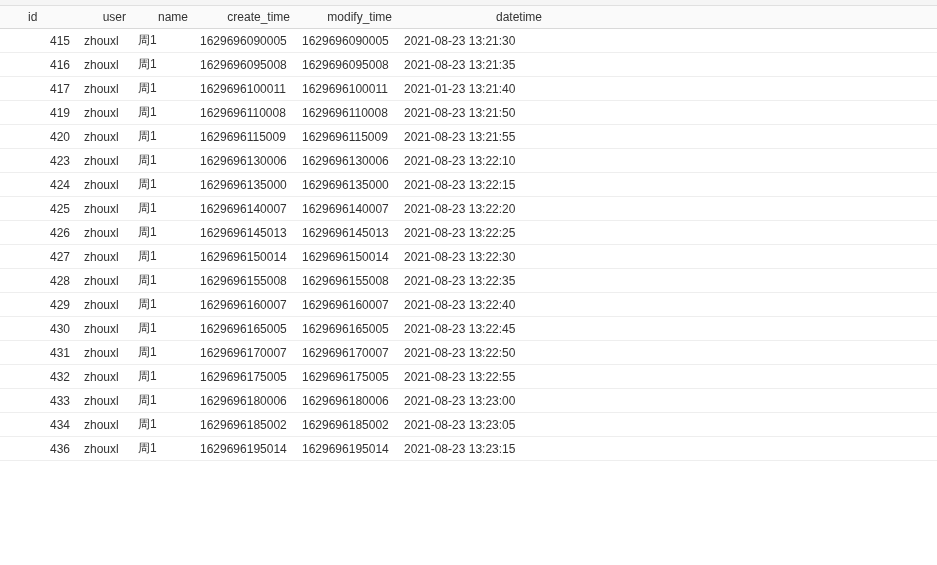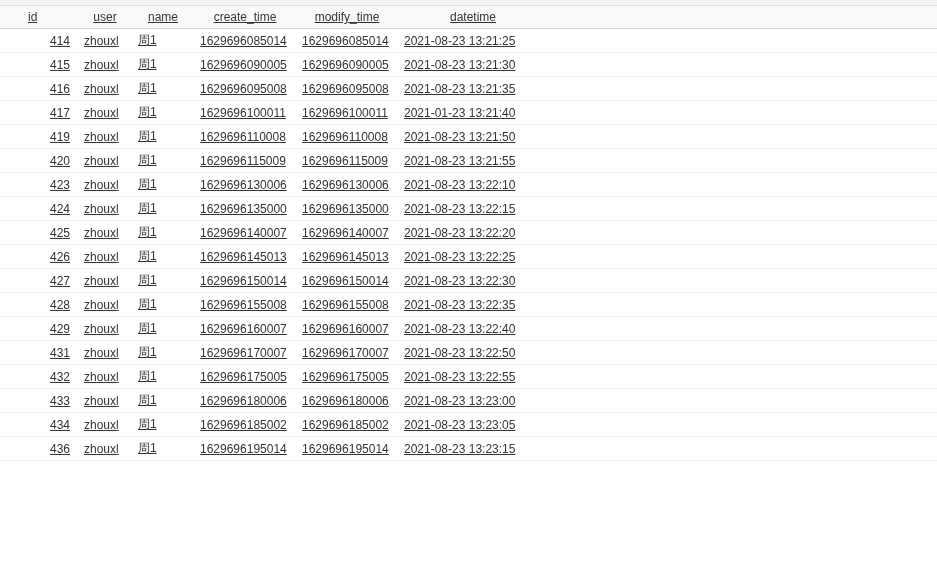--- a/index.html
+++ b/index.html
@@ -16,29 +16,28 @@
     .toolbar {
       height: 6px;
       background: #f5f5f5;
       border-bottom: 1px solid #e0e0e0;
       overflow: hidden;
     }
     .table-wrapper {
       width: 100%;
       height: calc(100% - 6px);
       overflow: auto;
-      text-decoration: underline;
     }
     table {
       border-collapse: collapse;
       width: 100%;
       table-layout: fixed;
     }
     thead th {
-      text-align: center;
+      text-align: right;
       font-weight: normal;
       padding: 4px 6px;
       border-bottom: 1px solid #d9d9d9;
       background: #fafafa;
       color: #333;
       white-space: nowrap;
       overflow: hidden;
     }
     tbody td {
       padding: 3px 6px;
@@ -84,30 +83,20 @@
         <th class="col-name">name</th>
         <th class="col-create">create_time</th>
         <th class="col-modify">modify_time</th>
         <th class="col-dt">datetime</th>
         <th class="col-rest"></th>
       </tr>
     </thead>
     <tbody id="tbody">
         <tr>
           <td class="col-gutter"></td>
-          <td class="col-id">414</td>
-          <td class="col-user">zhouxl</td>
-          <td class="col-name">周1</td>
-          <td class="col-create">1629696085014</td>
-          <td class="col-modify">1629696085014</td>
-          <td class="col-dt">2021-08-23 13:21:25</td>
-          <td class="col-rest"></td>
-        </tr>
-        <tr>
-          <td class="col-gutter"></td>
           <td class="col-id">415</td>
           <td class="col-user">zhouxl</td>
           <td class="col-name">周1</td>
           <td class="col-create">1629696090005</td>
           <td class="col-modify">1629696090005</td>
           <td class="col-dt">2021-08-23 13:21:30</td>
           <td class="col-rest"></td>
         </tr>
         <tr>
           <td class="col-gutter"></td>
@@ -214,20 +203,30 @@
           <td class="col-id">429</td>
           <td class="col-user">zhouxl</td>
           <td class="col-name">周1</td>
           <td class="col-create">1629696160007</td>
           <td class="col-modify">1629696160007</td>
           <td class="col-dt">2021-08-23 13:22:40</td>
           <td class="col-rest"></td>
         </tr>
         <tr>
           <td class="col-gutter"></td>
+          <td class="col-id">430</td>
+          <td class="col-user">zhouxl</td>
+          <td class="col-name">周1</td>
+          <td class="col-create">1629696165005</td>
+          <td class="col-modify">1629696165005</td>
+          <td class="col-dt">2021-08-23 13:22:45</td>
+          <td class="col-rest"></td>
+        </tr>
+        <tr>
+          <td class="col-gutter"></td>
           <td class="col-id">431</td>
           <td class="col-user">zhouxl</td>
           <td class="col-name">周1</td>
           <td class="col-create">1629696170007</td>
           <td class="col-modify">1629696170007</td>
           <td class="col-dt">2021-08-23 13:22:50</td>
           <td class="col-rest"></td>
         </tr>
         <tr>
           <td class="col-gutter"></td>

